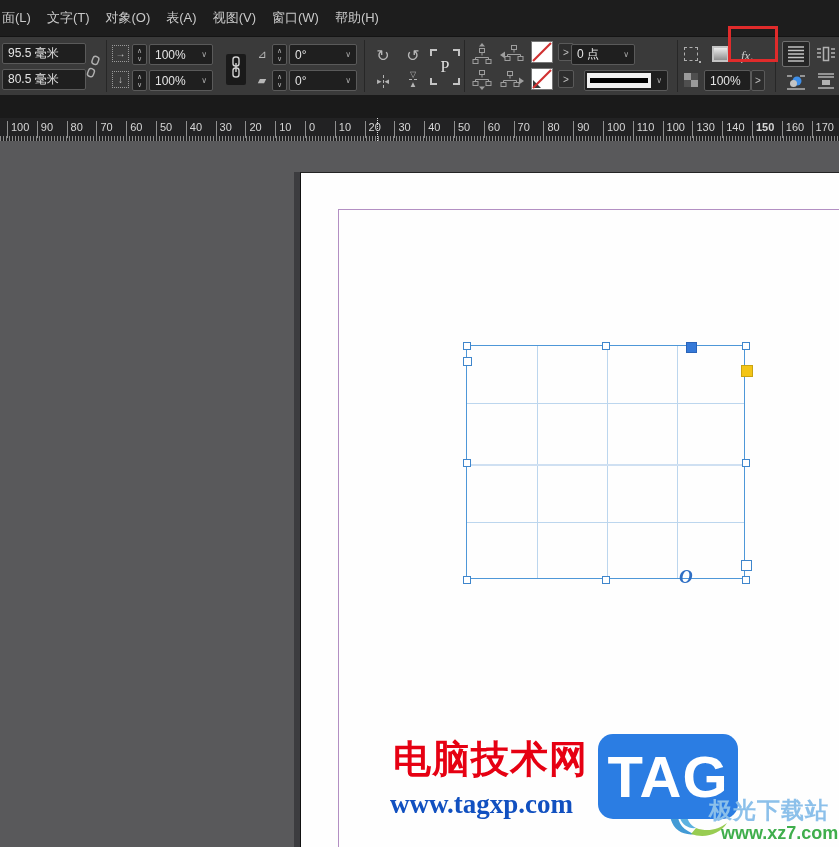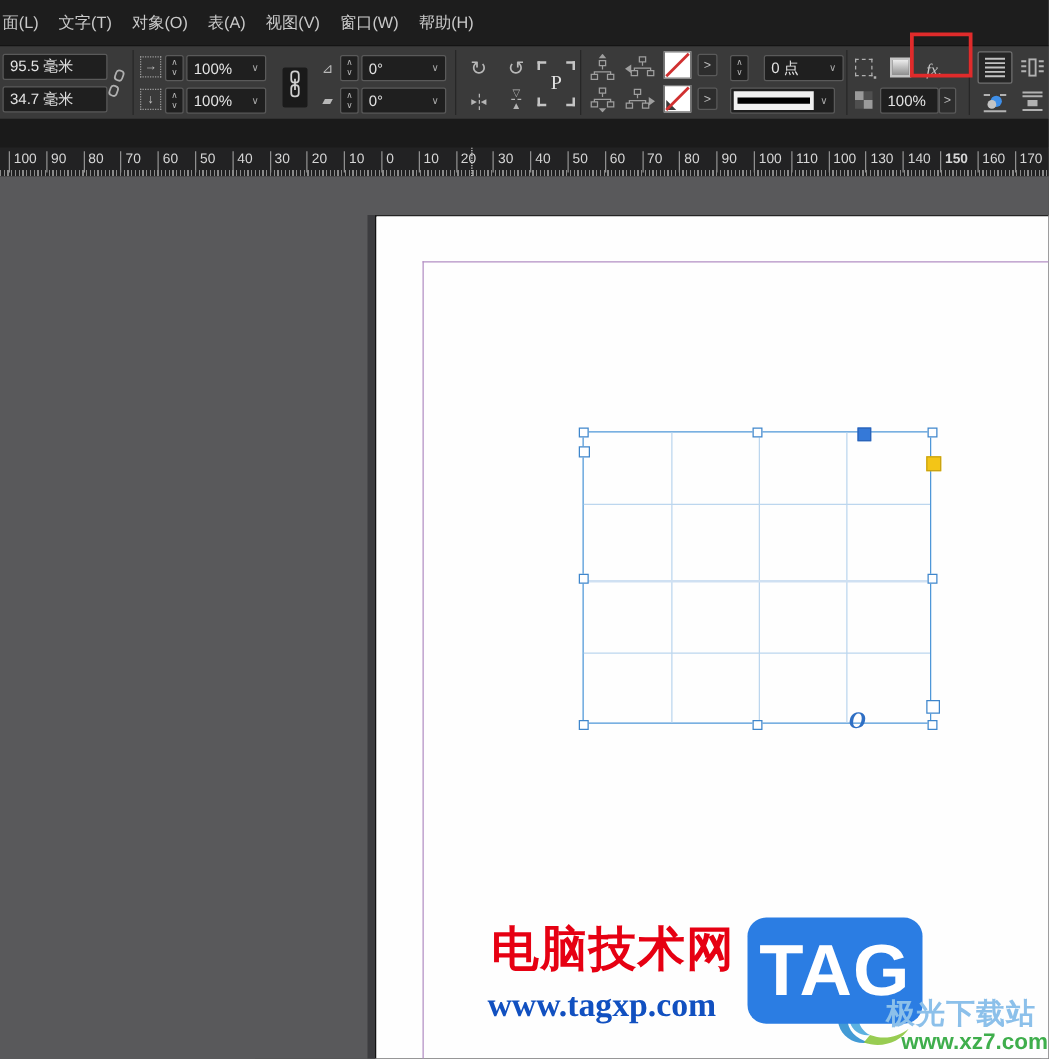--- a/index.html
+++ b/index.html
@@ -104,21 +104,21 @@
     <span class="menu-item">窗口(W)</span>
     <span class="menu-item">帮助(H)</span>
   </div>
 
 <div class="panel">
 
   <div class="field" style="left:2px;top:6px;width:84px;height:21px">
       <span>95.5 毫米</span>
     </div>
   <div class="field" style="left:2px;top:32px;width:84px;height:21px">
-      <span>34.7 毫米</span>
+      <span>80.5 毫米</span>
     </div>
 
   <svg class="abs" style="left:84px;top:16px" width="18" height="28">
     <g fill="none" stroke="#b0b0b0" stroke-width="1.4" transform="rotate(20 9 14)">
       <rect x="6" y="3" width="6" height="8" rx="2.5"></rect>
       <rect x="6" y="16" width="6" height="8" rx="2.5"></rect>
     </g>
   </svg>
 
   <div class="sep" style="left:106px"></div>
@@ -255,21 +255,21 @@
         <polygon points="1,19 1,11 9,19" fill="#3a3a3a"></polygon>
         <line x1="1" y1="19" x2="19" y2="1" stroke="#d03030" stroke-width="2.2"></line>
       </svg>
   </div>
   <div class="morebtn" style="left:558px;top:33px">&gt;</div>
 
   <div class="stepper" style="left:584px;top:7px">
       <span>∧</span>
       <span>∨</span>
     </div>
-  <div class="field combo" style="left:611px;top:7px;width:64px;height:21px">
+  <div class="field combo" style="left:571px;top:7px;width:64px;height:21px">
       <span>0 点</span>
       <span class="dd">∨</span>
     </div>
   <div class="field combo stylecombo" style="left:584px;top:33px;width:84px;height:21px;padding-left:0">
     <span class="styleswatch">
         <i></i>
       </span>
     <span class="dd">∨</span>
   </div>
 

